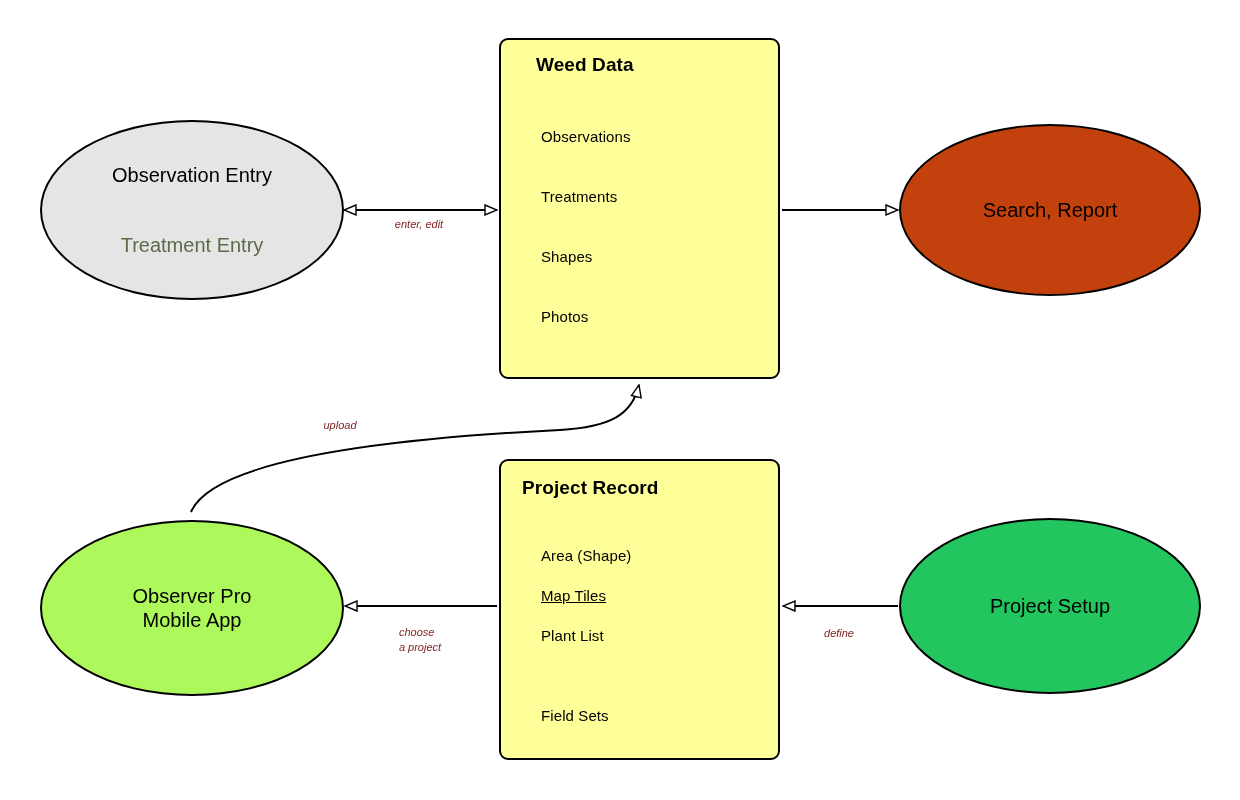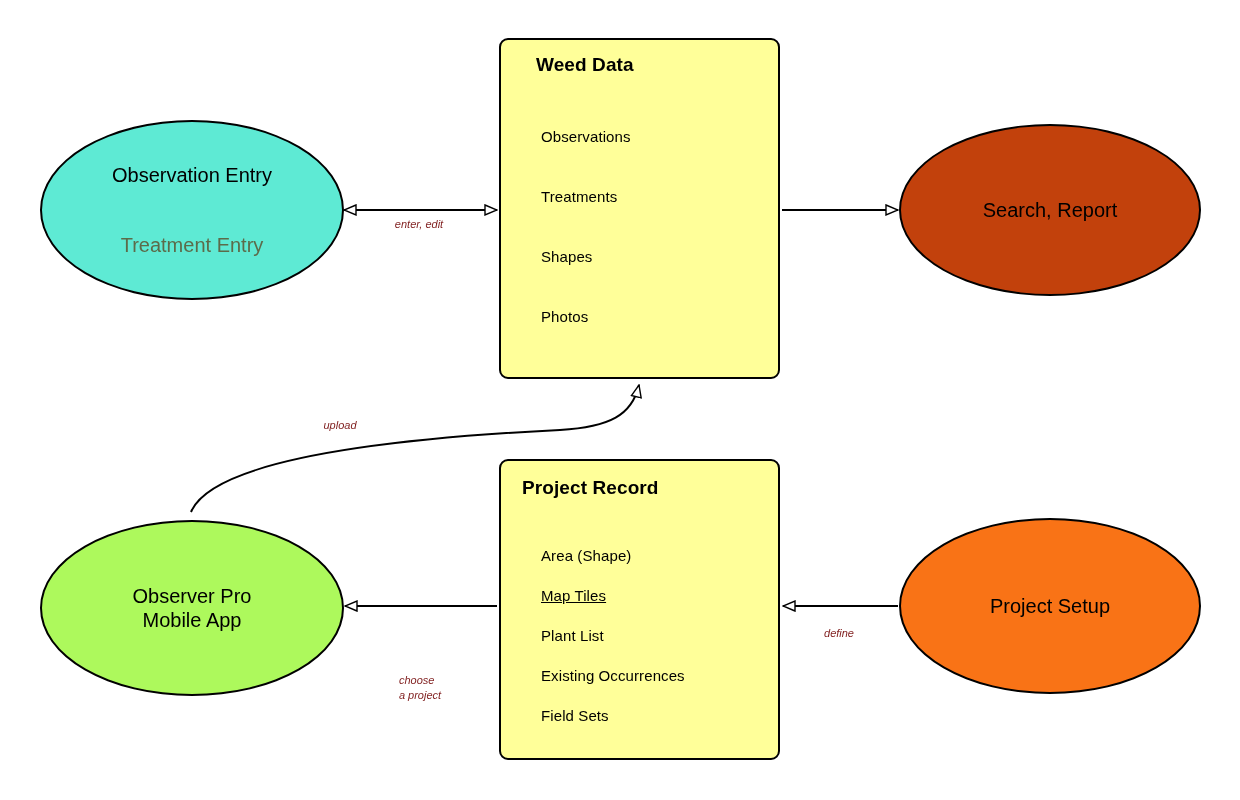--- a/index.html
+++ b/index.html
@@ -121,42 +121,41 @@
   <div class="box-item" style="top:148px;">Treatments</div>
   <div class="box-item" style="top:208px;">Shapes</div>
   <div class="box-item" style="top:268px;">Photos</div>
 </div>
 
 <div class="node-box" style="left:499px; top:459px; width:281px; height:301px;">
   <div class="box-title" style="top:16px;">Project Record</div>
   <div class="box-item" style="top:86px;">Area (Shape)</div>
   <div class="box-item" style="top:126px;text-decoration:underline;">Map Tiles</div>
   <div class="box-item" style="top:166px;">Plant List</div>
-  <div class="box-item" style="top:206px;">Existing Occurrences</div>
   <div class="box-item" style="top:246px;">Field Sets</div>
 </div>
 
-<div class="node-ellipse" style="left:40px; top:120px; width:304px; height:180px; background:#5eead4;gap:28px;">
+<div class="node-ellipse" style="left:40px; top:120px; width:304px; height:180px; background:#e5e5e5;gap:28px;">
   <div class="ellipse-line">Observation Entry</div>
   <div class="ellipse-line muted gap-top">Treatment Entry</div>
 </div>
 
 <div class="node-ellipse" style="left:899px; top:124px; width:302px; height:172px; background:#c2410c;">
   <div class="ellipse-line">Search, Report</div>
 </div>
 
 <div class="node-ellipse" style="left:40px; top:520px; width:304px; height:176px; background:#adf95c;">
   <div class="ellipse-line">Observer Pro</div>
   <div class="ellipse-line">Mobile App</div>
 </div>
 
-<div class="node-ellipse" style="left:899px; top:518px; width:302px; height:176px; background:#f97316;">
+<div class="node-ellipse" style="left:899px; top:518px; width:302px; height:176px; background:#22c55e;">
   <div class="ellipse-line">Project Setup</div>
 </div>
 
 <div class="edge-label" style="left:419px; top:217px;">enter, edit</div>
 
 <div class="edge-label" style="left:340px; top:418px;">upload</div>
 
-<div class="edge-label" style="left:420px; top:625px;margin-top:48px;">choose
+<div class="edge-label" style="left:420px; top:625px;">choose
 a project</div>
 
 <div class="edge-label" style="left:839px; top:626px;">define</div>
 
 </body></html>

